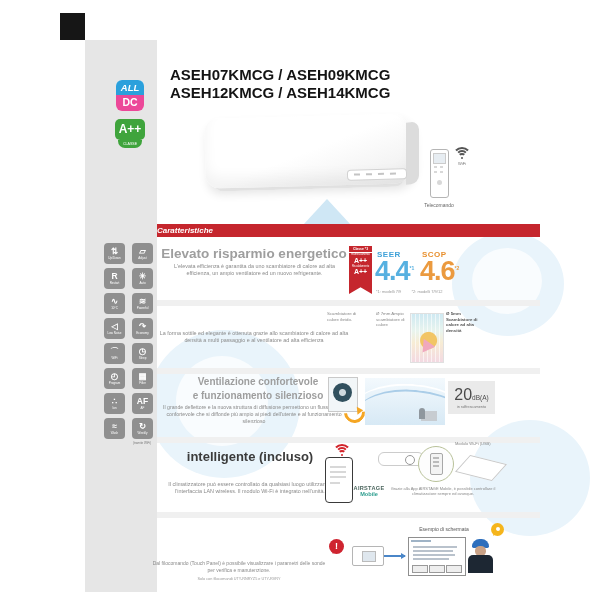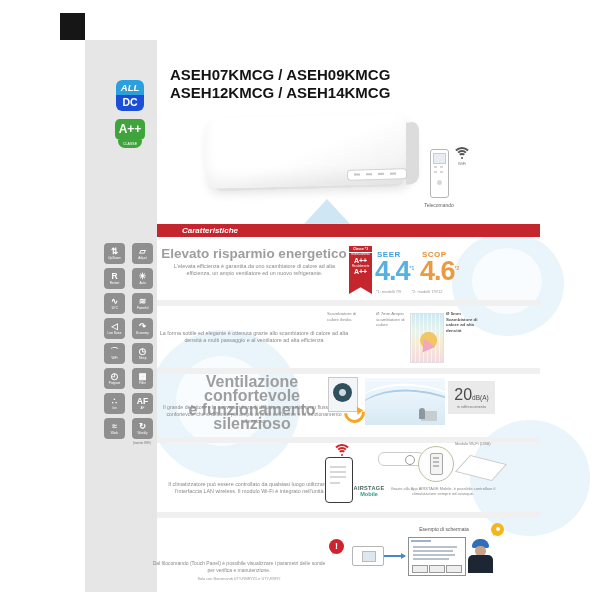--- a/index.html
+++ b/index.html
@@ -17,21 +17,21 @@
   .top-banner{left:85px;top:13px;width:455px;height:27px;background:#e61e25;}
   .top-banner span{display:block;padding-left:33px;line-height:27px;color:#fff;
                    font-size:10.5px;font-weight:bold;letter-spacing:1.2px;}
 
   
   .side-strip{left:85px;top:40px;width:72px;height:552px;background:#e6e6e6;}
   .badge-alldc{left:116px;top:80px;width:28px;height:31px;border-radius:6px;overflow:hidden;
                box-shadow:0 0 0 1.5px #fff inset;}
   .badge-alldc .t{height:15px;background:#2ba0dc;color:#fff;font-style:italic;font-weight:bold;
                   font-size:9.5px;text-align:center;line-height:16px;}
-  .badge-alldc .b{height:16px;background:#1d4ed8;color:#fff;font-weight:bold;font-size:10.5px;
+  .badge-alldc .b{height:16px;background:#ec4899;color:#fff;font-weight:bold;font-size:10.5px;
                   text-align:center;line-height:15px;}
   .badge-aplus{left:115px;top:119px;width:30px;height:21px;background:#3fa43c;border-radius:5px;
                color:#fff;font-weight:bold;font-size:12px;text-align:center;line-height:21px;}
   .badge-aplus-sub{left:118px;top:140px;width:24px;height:8px;background:#3fa43c;
                    border-radius:0 0 7px 7px;color:#fff;font-size:3.6px;text-align:center;line-height:8px;}
 
   .icon-grid{left:104px;top:243px;width:52px;display:grid;grid-template-columns:21px 21px;gap:4px 7px;}
   .f-icon{width:21px;height:21px;background:#8f8f8f;border-radius:4px;color:#fff;
           display:flex;flex-direction:column;align-items:center;justify-content:center;overflow:hidden;}
   .f-icon .g{font-size:8.5px;line-height:9px;font-weight:bold;}
@@ -61,21 +61,21 @@
   .arcs .a2{width:9px;height:9px;top:3px;}
   .arcs .a3{width:4px;height:4px;top:6px;}
   .arcs .dot{position:absolute;left:50%;top:9.5px;width:2.5px;height:2.5px;margin-left:-1.25px;
              background:currentColor;border-radius:50%;}
   .wifi-remote{left:453px;top:147px;width:18px;height:14px;color:#555;}
   .wifi-label{left:452px;top:161px;width:20px;text-align:center;font-size:4px;color:#777;}
   .remote-label{left:413px;top:202px;width:52px;text-align:center;font-size:5px;color:#666;}
 
   
   .feat-bar{left:157px;top:224px;width:383px;height:13px;background:#c5262d;}
-  .feat-bar span{display:block;padding-left:25px;line-height:13px;color:#fff;font-size:8px;
+  .feat-bar span{display:block;padding-left:0;line-height:13px;color:#fff;font-size:8px;
                  font-weight:bold;font-style:italic;}
   .sep{position:absolute;left:157px;width:383px;height:6px;background:#f0f0f0;}
 
   
   .h-gray{position:absolute;text-align:center;font-weight:bold;color:#9e9e9e;}
   .body-txt{position:absolute;text-align:center;font-size:5.4px;line-height:7px;color:#8a8a8a;}
 
   
   .ribbon{left:349px;top:246px;width:23px;height:48px;background:#c5262d;color:#fff;text-align:center;
           clip-path:polygon(0 0,100% 0,100% 100%,50% 86%,0 100%);}
@@ -332,41 +332,42 @@
   </div>
 
   <div class="body-txt" style="left:158px;top:330px;width:192px;">La forma sottile ed elegante è ottenuta grazie allo scambiatore di calore ad alta densità a multi passaggio e al ventilatore ad alta efficienza</div>
   <div class="mini-label" style="left:327px;top:311px;width:40px;">Scambiatore di calore ibrido.</div>
   <div class="mini-label" style="left:376px;top:311px;width:30px;">Ø 7mm Ampio scambiatore di calore</div>
   <div class="abs hx">
       <i></i>
     </div>
   <div class="mini-label" style="left:446px;top:311px;width:38px;font-weight:bold;color:#555;">Ø 5mm Scambiatore di calore ad alta densità</div>
 
-  <div class="h-gray" style="left:156px;top:375px;width:192px;font-size:16px;line-height:14px;">
+  <div class="h-gray" style="left:162px;top:375px;width:192px;font-size:10px;line-height:14px;">
     <div>Ventilazione confortevole</div>
     <div>e funzionamento silenzioso</div>
   </div>
   <div class="body-txt" style="left:158px;top:404px;width:192px;font-size:5.2px;">Il grande deflettore e la nuova struttura di diffusione permettono un flusso d'aria confortevole che si diffonde più ampio ai piedi dell'utente e al funzionamento silenzioso</div>
   <div class="abs fan-img">
       <i></i>
     </div>
   <div class="abs orange-arrow"></div>
   <div class="abs airflow">
     <div class="w1"></div>
       <div class="w2"></div>
     <div class="desk"></div>
     <div class="person"></div>
   </div>
   <div class="abs db-box">
     <div class="db-main"><b>20</b><span>dB(A)</span></div>
     <div class="db-note">in raffrescamento</div>
   </div>
 
   <div class="h-dark" style="left:155px;top:449px;width:190px;font-size:13px;line-height:15px;">
+    <div>intelligente (incluso)</div>
   </div>
   <div class="body-txt" style="left:155px;top:481px;width:190px;">Il climatizzatore può essere controllato da qualsiasi luogo utilizzando l'interfaccia LAN wireless. Il modulo Wi-Fi è integrato nell'unità.</div>
   <div class="abs arcs wifi-red">
     <i class="a1"></i>
       <i class="a2"></i>
       <i class="a3"></i>
       <span class="dot"></span>
   </div>
   <div class="abs phone">
     <i style="top:8px;"></i>

